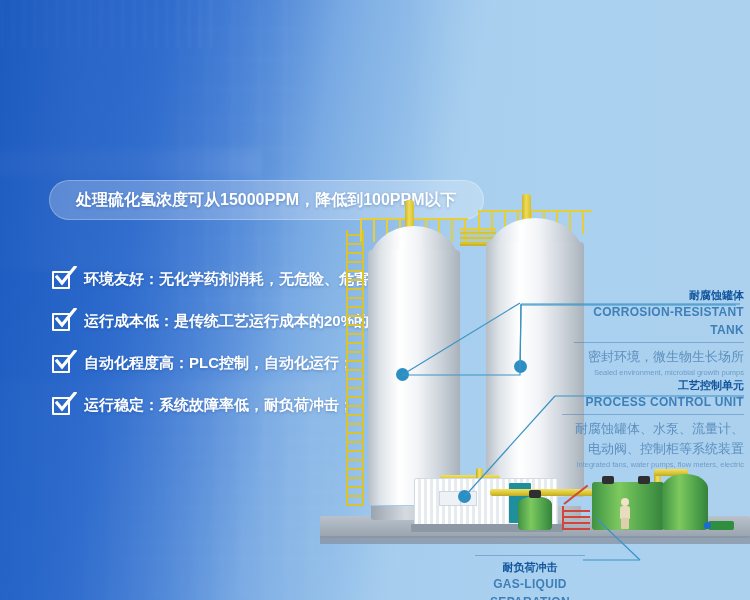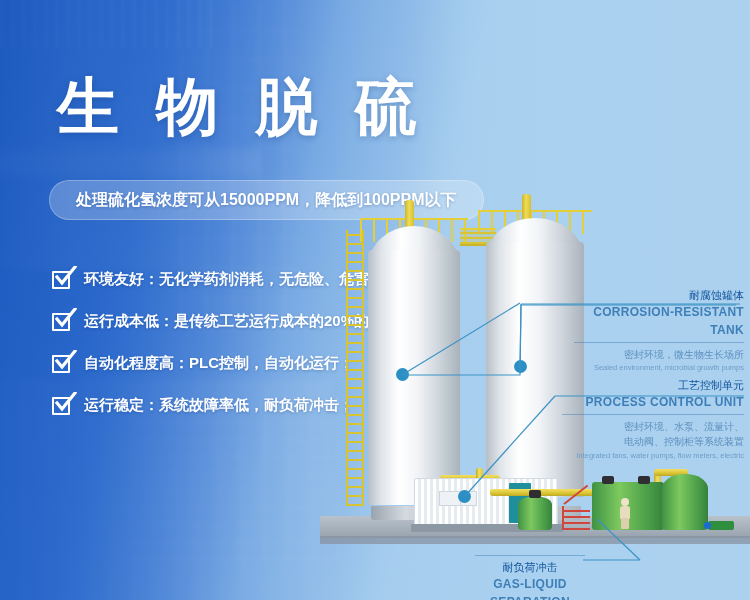--- a/index.html
+++ b/index.html
@@ -201,24 +201,24 @@
   .stairs:after {
     content:""; position:absolute; left:0; top:-3px; width:30px; height:2px;
     background:#d0453c; transform:rotate(-38deg); transform-origin:left center;
   }
 
   .skid { position:absolute; width:26px; height:9px; background:#2f8f3f; border-radius:2px; }
   .skid:before { content:""; position:absolute; left:-4px; top:1px; width:7px; height:7px; border-radius:50%; background:#1b6bd6; }
 
   
   .anno { position:absolute; text-align:right; }
-  .anno .zh-title { font-size:11px; font-weight:normal; color:#12559c; line-height:1.35; }
+  .anno .zh-title { font-size:11px; font-weight:bold; color:#12559c; line-height:1.35; }
   .anno .en-title { font-size:12px; font-weight:bold; color:#3f7fb8; letter-spacing:.3px; line-height:1.5; }
   .anno .rule { height:1px; background:rgba(60,120,180,.45); margin:3px 0 4px auto; }
-  .anno .zh-desc { font-size:10px; color:#5d8fbe; line-height:1.55; }
+  .anno .zh-desc { font-size:13px; color:#5d8fbe; line-height:1.55; }
   .anno .en-desc { font-size:7.5px; color:#6f9cc6; line-height:1.5; }
 
   .anno-tank { right:6px; top:288px; width:186px; }
   .anno-tank .rule { width:170px; }
   .anno-ctrl { right:6px; top:378px; width:196px; }
   .anno-ctrl .rule { width:182px; }
   .anno-sep { right:160px; top:552px; width:120px; text-align:center; }
   .anno-sep .rule { width:110px; margin:3px auto 4px; }
   .anno-sep .zh-title, .anno-sep .en-title { text-align:center; }
 
@@ -234,21 +234,20 @@
   <div class="bg-base"></div>
   <div class="photo-tank"></div>
   <div class="photo-tank-band"></div>
   <div class="photo-rail"></div>
   <div class="photo-lattice"></div>
   <div class="photo-plant"></div>
   <div class="photo-pipes"></div>
   <div class="bg-veil"></div>
   <div class="bg-rightwash"></div>
 
-  <div class="title">生 物 脱 硫</div>
 
   <div class="pill">
     <span>处理硫化氢浓度可从15000PPM，降低到100PPM以下</span>
   </div>
 
   <div class="bullets">
     <div class="bullet">
       <span class="cbx">
         <span class="box"></span>
         <svg width="24" height="24" viewBox="0 0 24 24">
@@ -365,21 +364,21 @@
     <div class="en-title">CORROSION-RESISTANT TANK</div>
     <div class="rule"></div>
     <div class="zh-desc">密封环境，微生物生长场所</div>
     <div class="en-desc">Sealed environment, microbial growth pumps</div>
   </div>
 
   <div class="anno anno-ctrl">
     <div class="zh-title">工艺控制单元</div>
     <div class="en-title">PROCESS CONTROL UNIT</div>
     <div class="rule"></div>
-    <div class="zh-desc">密封环境、水泵、流量计、</div>
+    <div class="zh-desc">耐腐蚀罐体、水泵、流量计、</div>
     <div class="zh-desc">电动阀、控制柜等系统装置</div>
     <div class="en-desc">Integrated fans, water pumps, flow meters, electric</div>
   </div>
 
   <div class="anno anno-sep">
     <div class="rule"></div>
     <div class="zh-title">耐负荷冲击</div>
     <div class="en-title">GAS-LIQUID SEPARATION</div>
   </div>
 

